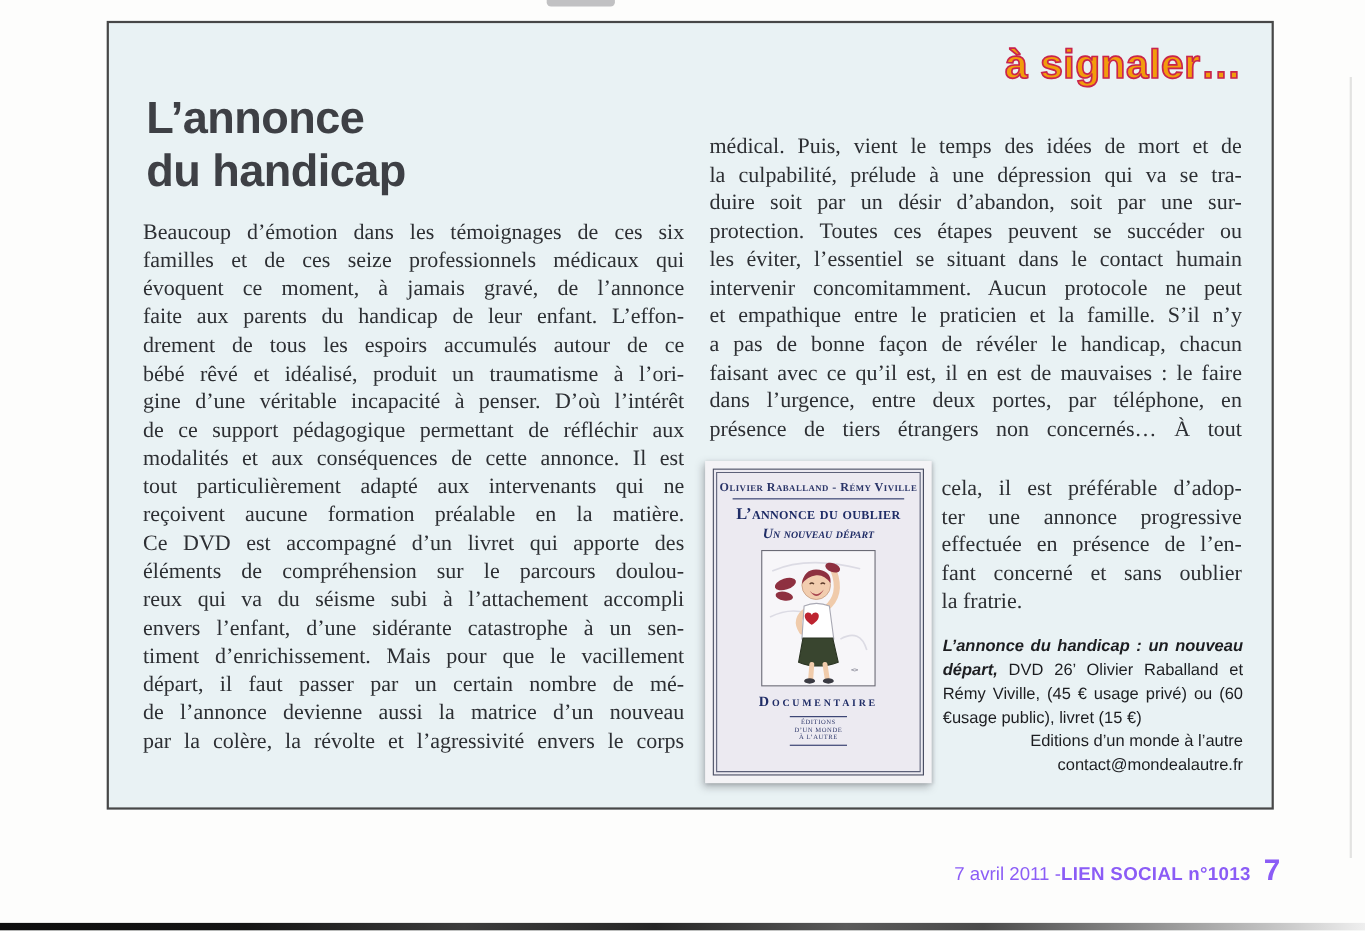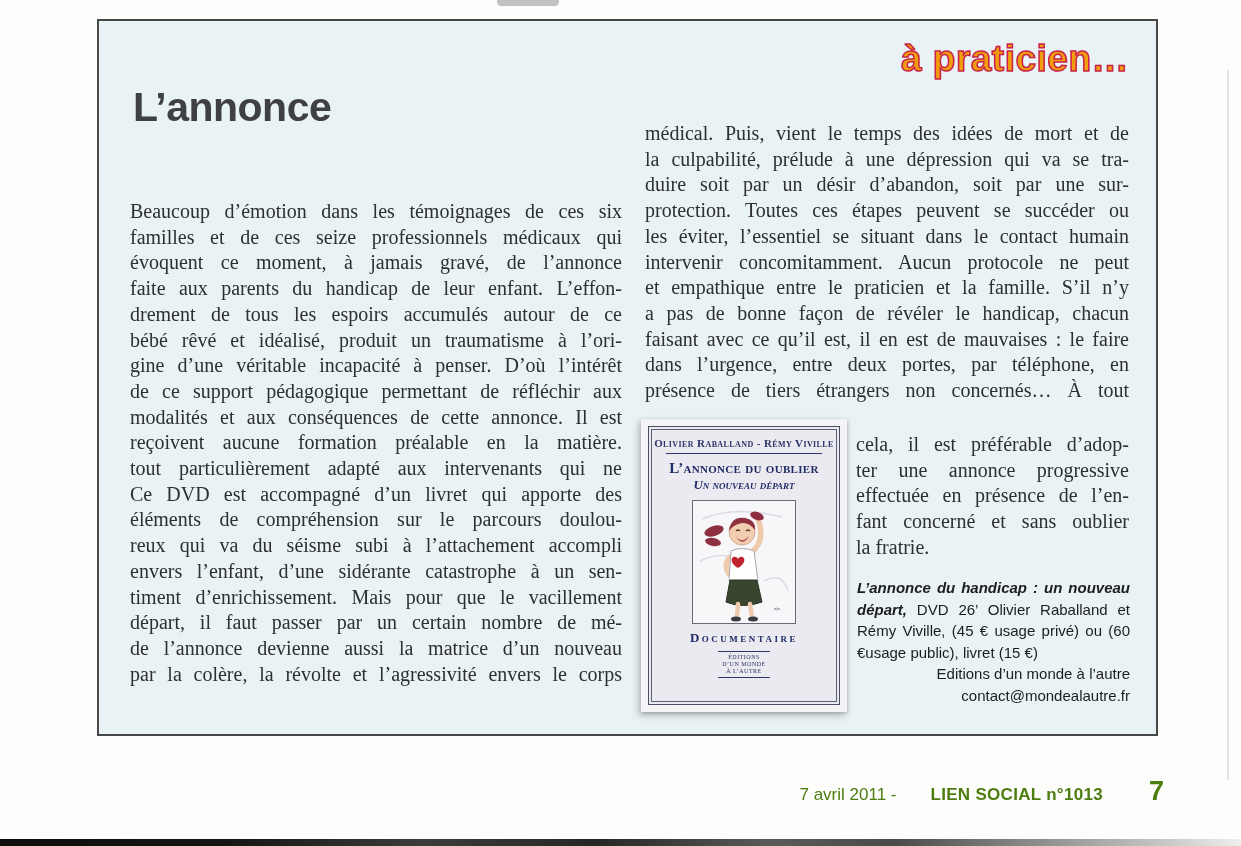--- a/index.html
+++ b/index.html
@@ -103,49 +103,50 @@
     font-family: "Liberation Sans", sans-serif; font-size: 15px;
     line-height: 21.5px; color: #1c1d20;
   }
   .caption p { text-align: justify; }
   .caption .cap-title { font-weight: bold; font-style: italic; }
   .caption .cap-line { text-align: right; }
 
   
   .footer {
     position: absolute; top: 776px; right: 77px;
-    display: flex; align-items: baseline; color: #4d7c0f; gap: 34px;
+    display: flex; align-items: baseline; color: #8b5cf6;
   }
   .footer .f-date { font-size: 17px; }
   .footer .f-mag  { font-size: 17px; font-weight: bold; letter-spacing: .3px; }
   .footer .f-page { font-size: 27px; font-weight: bold; margin-left: 12px; }
 </style>
 </head>
 <body>
 
 <div class="page-box"></div>
 
-<div class="section-label">à praticien…</div>
+<div class="section-label">à signaler…</div>
 
 <div class="article-title">
   <div>L’annonce</div>
+  <div>du handicap</div>
 </div>
 
 <div class="textcol col-left">
     <div class="tline">Beaucoup d’émotion dans les témoignages de ces six</div>
     <div class="tline">familles et de ces seize professionnels médicaux qui</div>
     <div class="tline">évoquent ce moment, à jamais gravé, de l’annonce</div>
     <div class="tline">faite aux parents du handicap de leur enfant. L’effon-</div>
     <div class="tline">drement de tous les espoirs accumulés autour de ce</div>
     <div class="tline">bébé rêvé et idéalisé, produit un traumatisme à l’ori-</div>
     <div class="tline">gine d’une véritable incapacité à penser. D’où l’intérêt</div>
     <div class="tline">de ce support pédagogique permettant de réfléchir aux</div>
     <div class="tline">modalités et aux conséquences de cette annonce. Il est</div>
+    <div class="tline">tout particulièrement adapté aux intervenants qui ne</div>
     <div class="tline">reçoivent aucune formation préalable en la matière.</div>
-    <div class="tline">tout particulièrement adapté aux intervenants qui ne</div>
     <div class="tline">Ce DVD est accompagné d’un livret qui apporte des</div>
     <div class="tline">éléments de compréhension sur le parcours doulou-</div>
     <div class="tline">reux qui va du séisme subi à l’attachement accompli</div>
     <div class="tline">envers l’enfant, d’une sidérante catastrophe à un sen-</div>
     <div class="tline">timent d’enrichissement. Mais pour que le vacillement</div>
     <div class="tline">départ, il faut passer par un certain nombre de mé-</div>
     <div class="tline">de l’annonce devienne aussi la matrice d’un nouveau</div>
     <div class="tline">par la colère, la révolte et l’agressivité envers le corps</div>
   </div>
 

